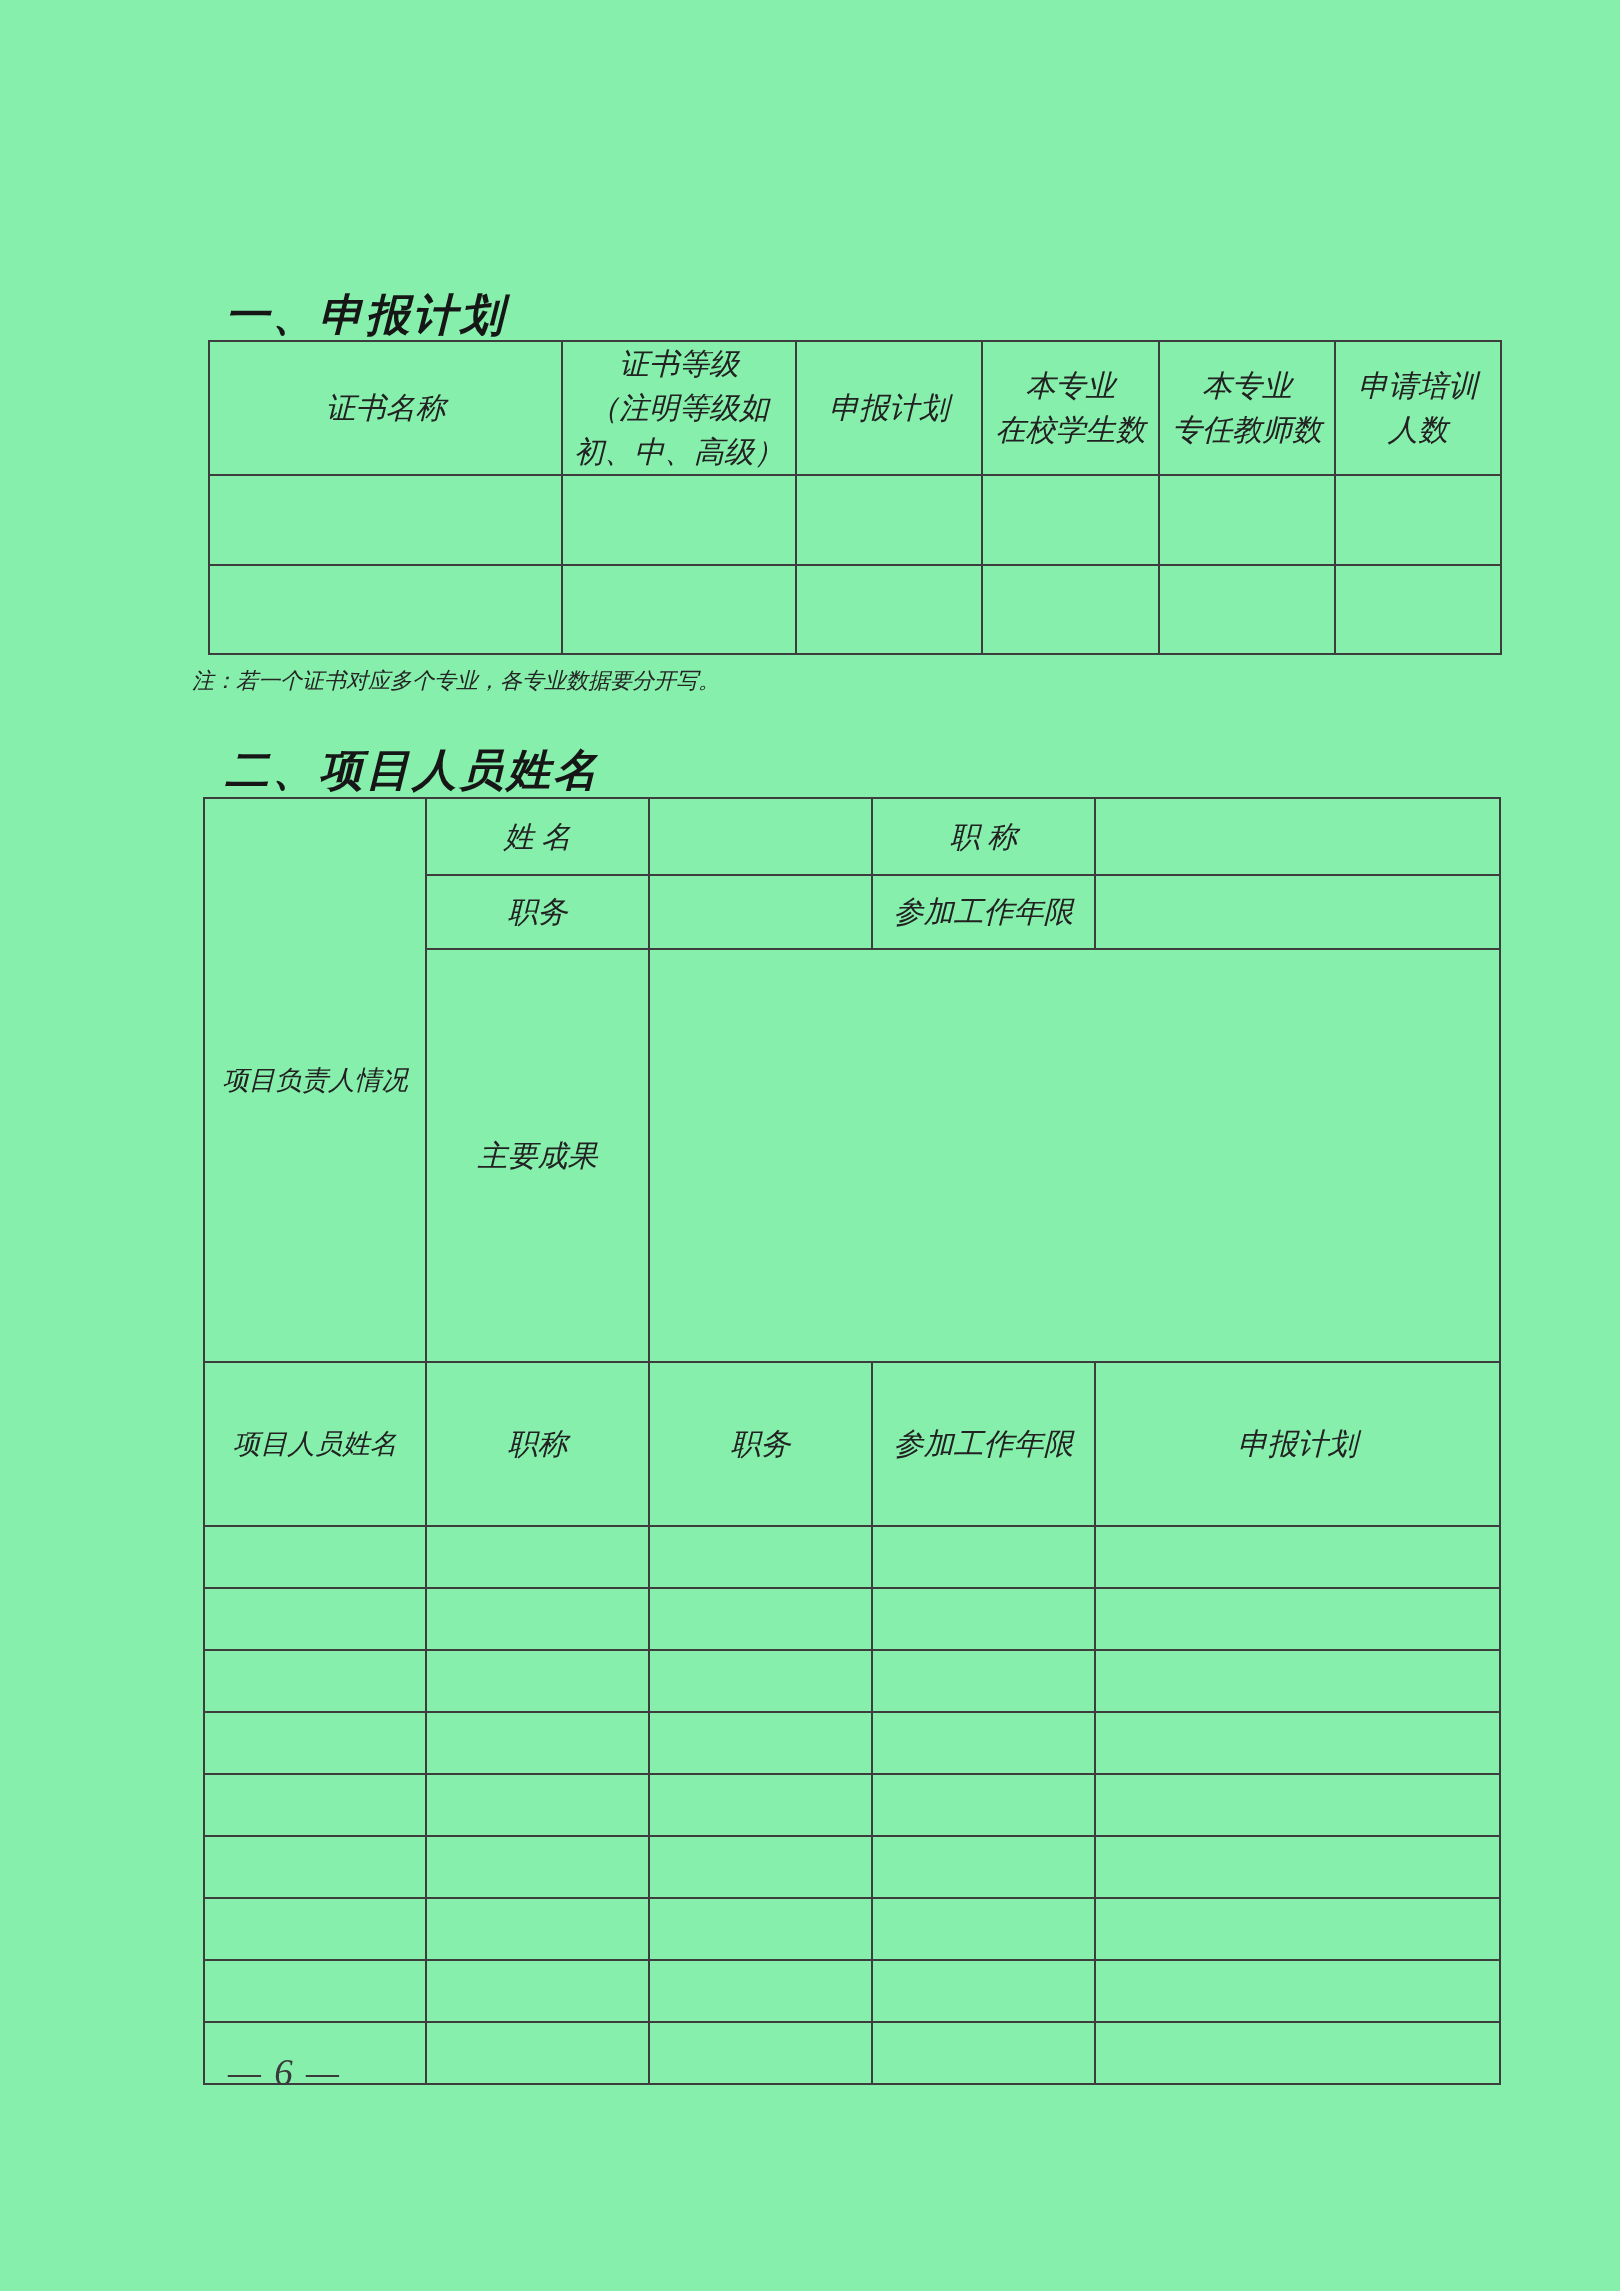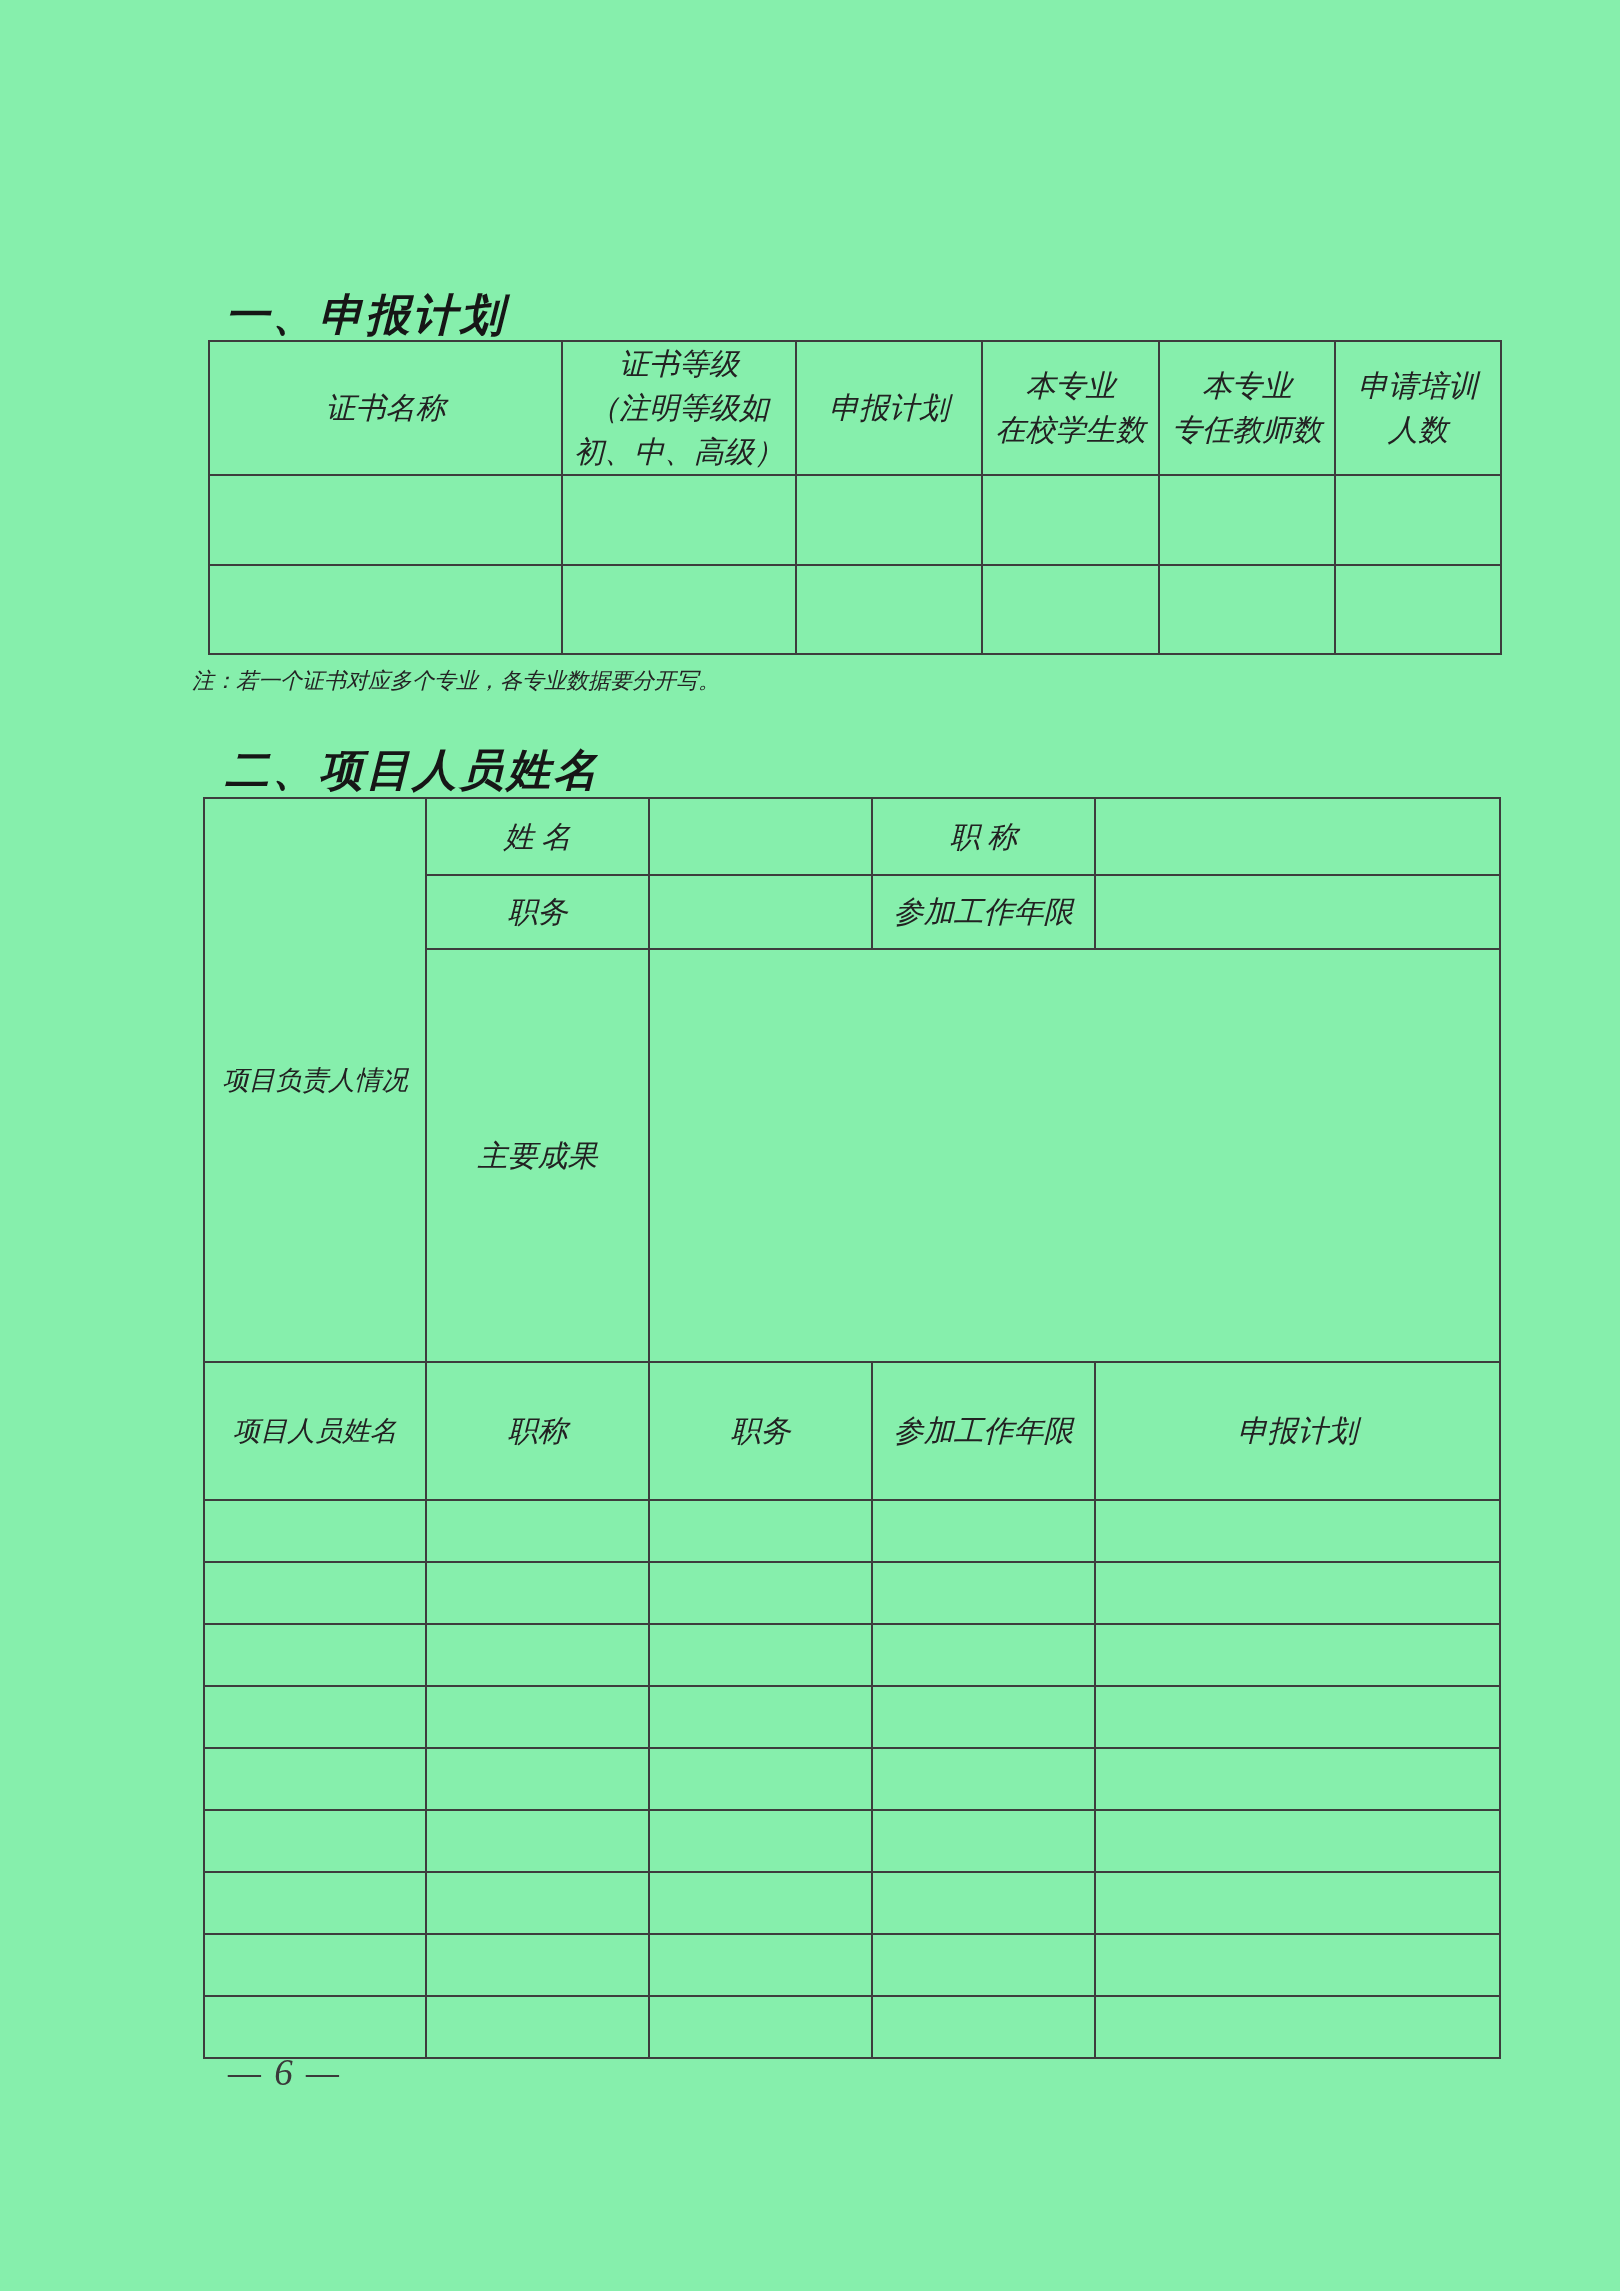--- a/index.html
+++ b/index.html
@@ -54,21 +54,21 @@
     font-size:22px;line-height:39px;color:#242424;
     white-space:nowrap;
   }
 
   #table2{
     position:absolute;left:203px;top:797px;width:1298px;
   }
   #table2 tr.ra{height:77px;}
   #table2 tr.rb{height:74px;}
   #table2 tr.rc{height:413px;}
-  #table2 tr.rd{height:138px;}
+  #table2 tr.rd{height:164px;}
   #table2 tr.re{height:62px;}
   #table2 td.leader-label{font-size:26.5px;letter-spacing:0;margin-left:20px;}
   #table2 td.member-name{font-size:27.4px;}
 
   .page-num{
     position:absolute;left:211px;top:2051px;width:147px;
     font-size:37px;color:#3a3a3a;text-align:center;
     letter-spacing:2px;white-space:nowrap;
   }
 </style>

